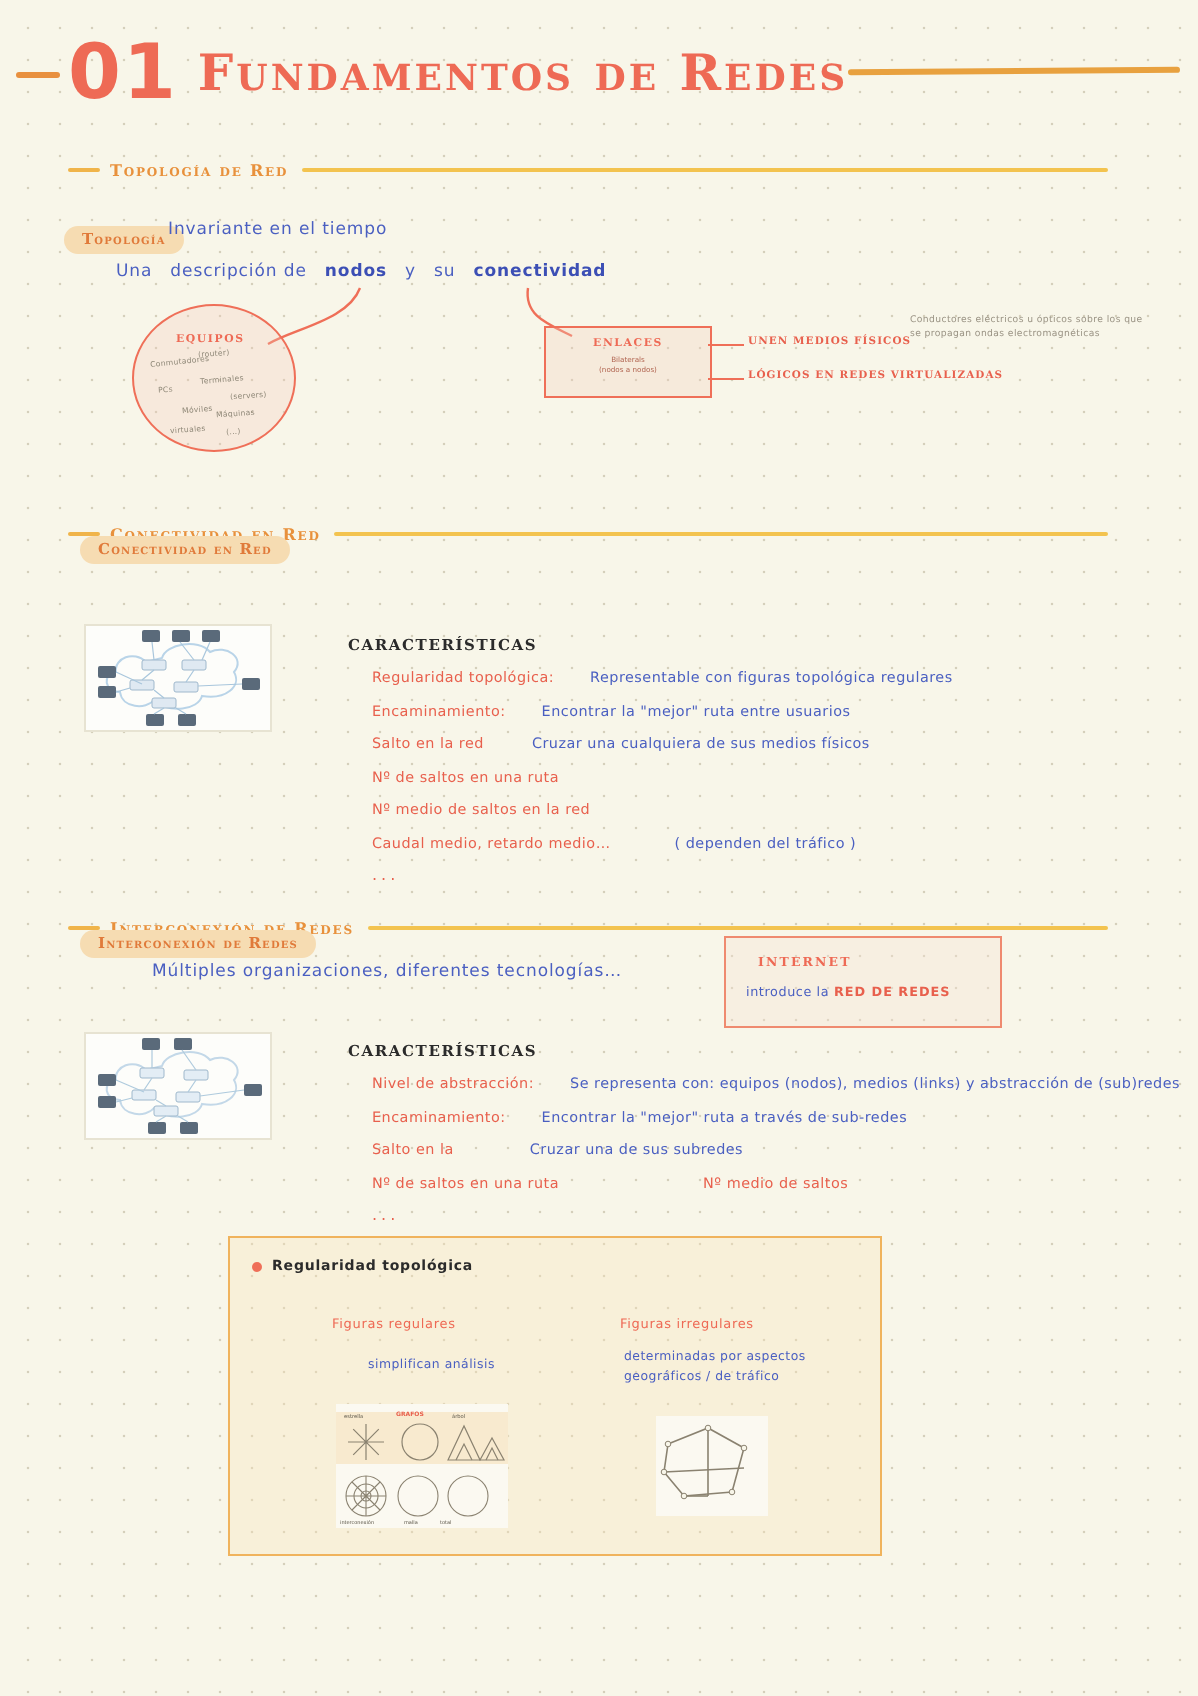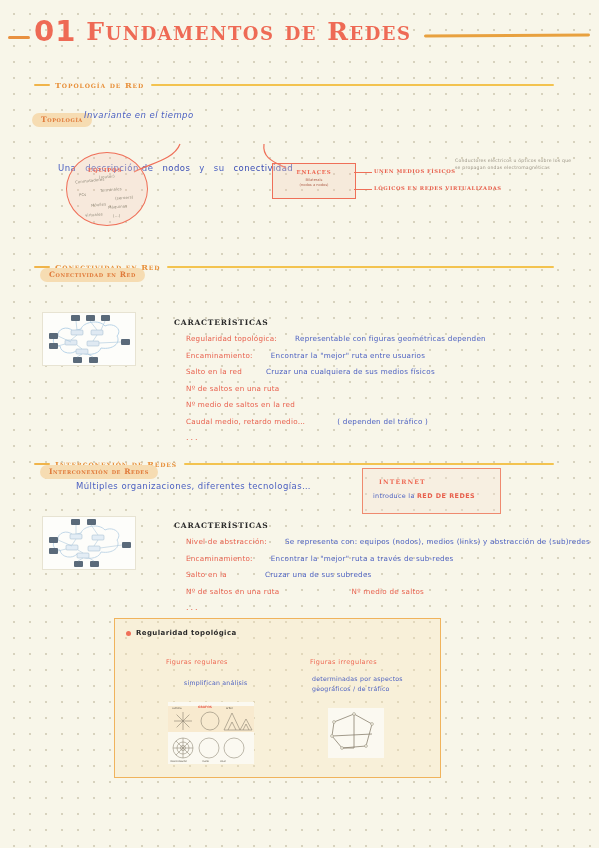--- a/index.html
+++ b/index.html
@@ -9,42 +9,42 @@
     background-image:radial-gradient(circle, rgba(170,160,130,.45) 0.7px, transparent 0.8px);
     background-size:16px 16px;
     background-position:6px 6px;
     font-family:"DejaVu Sans", sans-serif;
   }
   .page{position:absolute;inset:0;}
   .abs{position:absolute;}
 
   
   #header-title{left:34px;top:14px;display:flex;align-items:center;gap:10px;}
-  #header-num{color:#ee6a55;font-size:29px;font-weight:bold;letter-spacing:1px;
+  #header-num{color:#ee6a55;font-size:38px;font-weight:bold;letter-spacing:1px;
     font-family:"DejaVu Sans", sans-serif;}
   #header-text{color:#ee6a55;font-size:25px;font-weight:bold;letter-spacing:1.5px;
     font-variant:small-caps;font-family:"DejaVu Serif", serif;}
   .head-rule-left{left:8px;top:36px;width:22px;height:3px;background:#e8903f;border-radius:2px;}
   .head-rule-right{left:424px;top:34px;width:166px;height:3px;background:#e8a13f;border-radius:2px;
     transform:rotate(-0.4deg);}
 
   
   .sec-dash{width:16px;height:2px;background:#f0b44a;border-radius:2px;display:inline-block;
     vertical-align:middle;margin-right:5px;}
   .sec-label{color:#e8913c;font-size:8px;font-weight:bold;letter-spacing:.9px;
     font-variant:small-caps;font-family:"DejaVu Serif", serif;}
   .sec-rule{height:2px;background:#f3c34f;border-radius:2px;flex:1;margin-left:7px;}
   .sec-row{display:flex;align-items:center;}
 
   .pill{display:inline-block;background:#f6dcb2;color:#e07a3a;font-size:7.5px;font-weight:bold;
     letter-spacing:.6px;padding:2.5px 9px;border-radius:9px;font-variant:small-caps;
     font-family:"DejaVu Serif", serif;}
 
   .hand-blue{color:#4a5fc1;font-size:8.5px;letter-spacing:.45px;font-family:"DejaVu Sans", sans-serif;}
-  .hand-blue-b{color:#3c4fb5;font-weight:normal;margin-top:32px;}
+  .hand-blue-b{color:#3c4fb5;font-weight:bold;}
   .tiny-gray{color:#9a9384;font-size:4.6px;letter-spacing:.2px;line-height:1.5;}
 
   .charact-title{color:#2b2b2b;font-size:7.5px;font-weight:bold;letter-spacing:.8px;
     font-variant:small-caps;font-family:"DejaVu Serif", serif;}
 
   .row-item{display:flex;gap:18px;align-items:baseline;margin-bottom:7.5px;white-space:nowrap;}
   .row-item .k{color:#e8604d;font-size:7.2px;letter-spacing:.25px;}
   .row-item .v{color:#4a5fc1;font-size:7.2px;letter-spacing:.25px;}
   .dots{color:#e8604d;font-size:8px;letter-spacing:2px;}
 
@@ -104,21 +104,21 @@
 
   <div class="abs sec-row" style="left:34px;top:80px;width:520px;">
     <span class="sec-dash"></span>
     <span class="sec-label">Topología de Red</span>
     <span class="sec-rule"></span>
   </div>
 
   <div class="abs" style="left:32px;top:107px;">
     <span class="pill">Topología</span>
   </div>
-  <div class="abs hand-blue" style="left:84px;top:110px;font-style:italic;">Invariante en el tiempo</div>
+  <div class="abs hand-blue" style="left:84px;top:110px;">Invariante en el tiempo</div>
 
   <div class="abs" style="left:58px;top:131px;display:flex;gap:9px;align-items:baseline;">
     <span class="hand-blue">Una</span>
     <span class="hand-blue">descripción de</span>
     <span class="hand-blue hand-blue-b">nodos</span>
     <span class="hand-blue">y</span>
     <span class="hand-blue">su</span>
     <span class="hand-blue hand-blue-b">conectividad</span>
   </div>
 
@@ -199,21 +199,21 @@
           <path d="M39 41 L34 44"></path>
           <path d="M45 41 L50 44"></path>
       </g>
     </svg>
   </div>
 
   <div class="abs charact-title" style="left:174px;top:318px;">CARACTERÍSTICAS</div>
   <div class="abs" style="left:186px;top:334px;">
     <div class="row-item">
         <span class="k">Regularidad topológica:</span>
-        <span class="v">Representable con figuras geométricas dependen</span>
+        <span class="v">Representable con figuras topológica regulares</span>
       </div>
     <div class="row-item">
         <span class="k">Encaminamiento:</span>
         <span class="v">Encontrar la "mejor" ruta entre usuarios</span>
       </div>
     <div class="row-item">
         <span class="k">Salto en la red</span>
         <span class="v" style="margin-left:6px;">Cruzar una cualquiera de sus medios físicos</span>
       </div>
     <div class="row-item">

